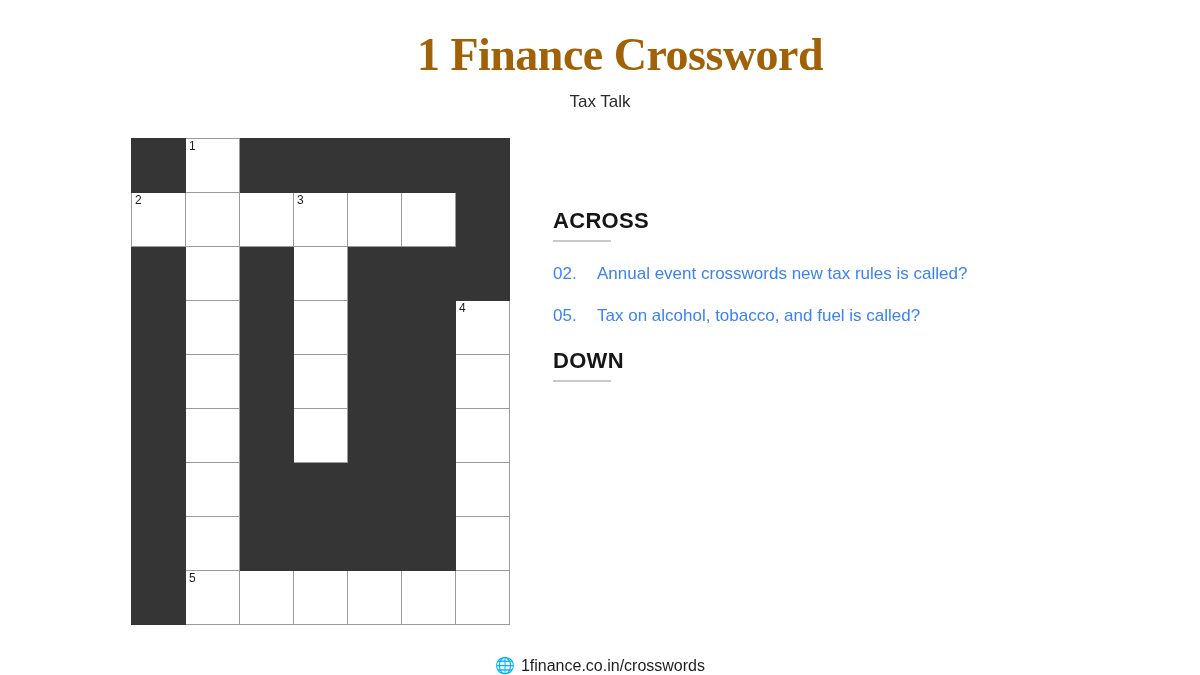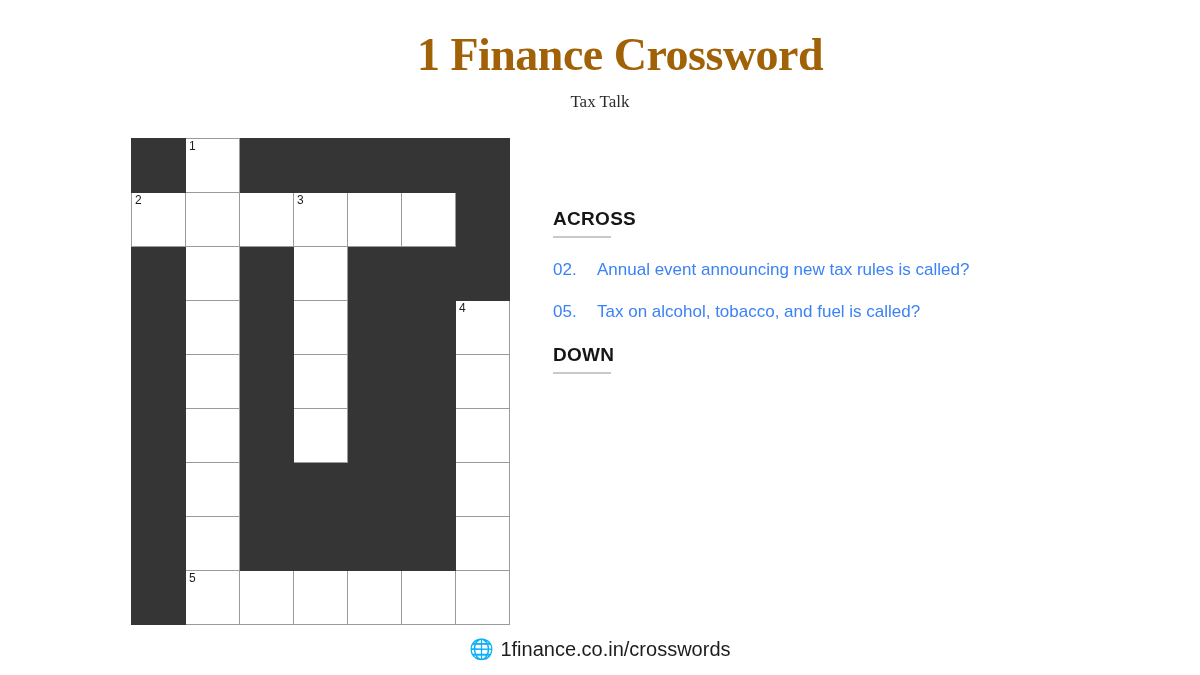--- a/index.html
+++ b/index.html
@@ -31,21 +31,20 @@
   }
 
   #page-subtitle {
     position: absolute;
     top: 92px;
     left: 0;
     width: 1200px;
     text-align: center;
     font-size: 17px;
     color: #2b2b2b;
-    font-family: Liberation Serif, serif;
   }
 
   
   #grid-wrap {
     position: absolute;
     left: 131px;
     top: 138px;
   }
   table.grid {
     border-collapse: collapse;
@@ -76,21 +75,21 @@
   }
 
   
   #clues {
     position: absolute;
     left: 553px;
     top: 208px;
     width: 600px;
   }
   .clue-heading {
-    font-size: 19px;
+    font-size: 22px;
     font-weight: bold;
     letter-spacing: 0.3px;
     color: #161616;
     margin: 0 0 6px 0;
   }
   .heading-rule {
     width: 58px;
     height: 2px;
     background: #c9c9c9;
     margin-bottom: 22px;
@@ -109,24 +108,24 @@
   .clue-text {
     flex: 1 1 auto;
   }
   #down-block {
   }
 
   
   #footer {
     position: absolute;
     left: 0;
-    top: 637px;
+    top: 656px;
     width: 1200px;
     text-align: center;
-    font-size: 20px;
+    font-size: 16px;
     color: #1d1d1d;
   }
   #footer .globe {
     margin-right: 6px;
   }
 </style>
 </head>
 <body>
 
 <div id="page-title">1 Finance Crossword</div>
@@ -229,21 +228,21 @@
       </tbody>
   </table>
 </div>
 
 <div id="clues">
   <div>
     <div class="clue-heading">ACROSS</div>
     <div class="heading-rule"></div>
     <div class="clue-row">
       <span class="clue-num">02.</span>
-      <span class="clue-text">Annual event announcing new tax rules is called?</span>
+      <span class="clue-text">Annual event crosswords new tax rules is called?</span>
     </div>
     <div class="clue-row">
       <span class="clue-num">05.</span>
       <span class="clue-text">Tax on alcohol, tobacco, and fuel is called?</span>
     </div>
   </div>
 
   <div id="down-block">
     <div class="clue-heading">DOWN</div>
     <div class="heading-rule"></div>

